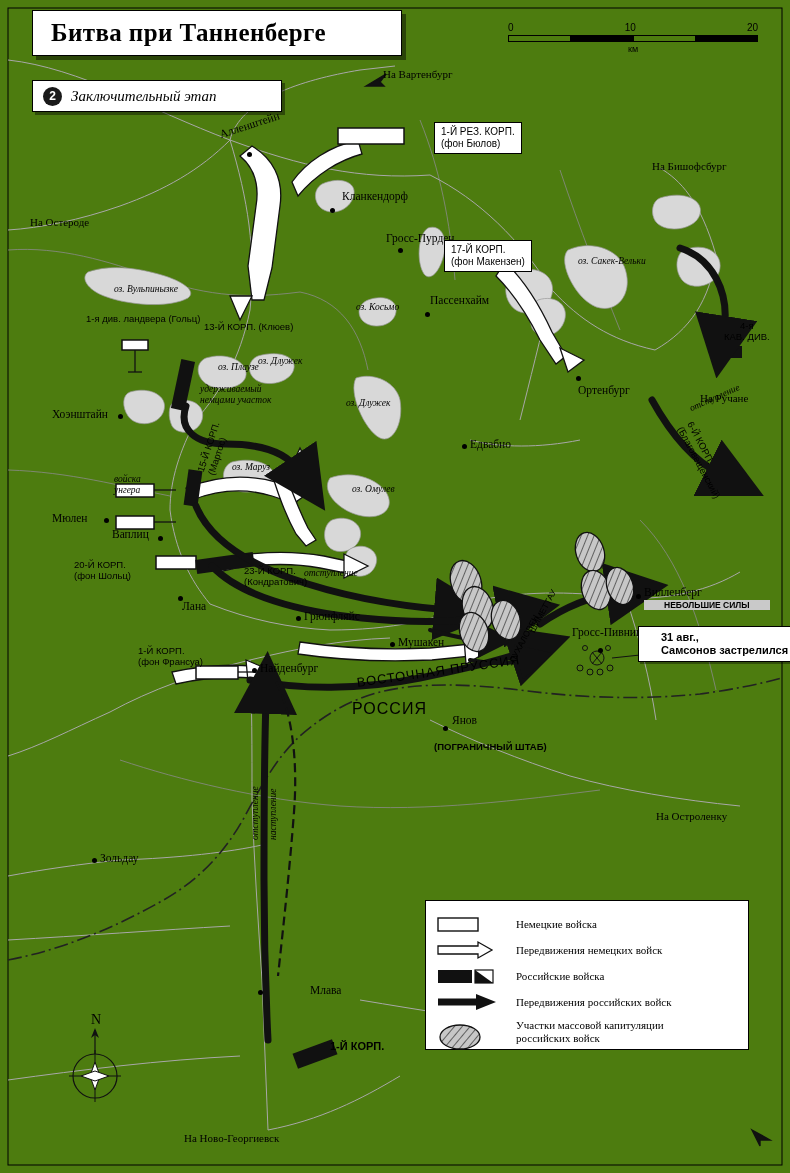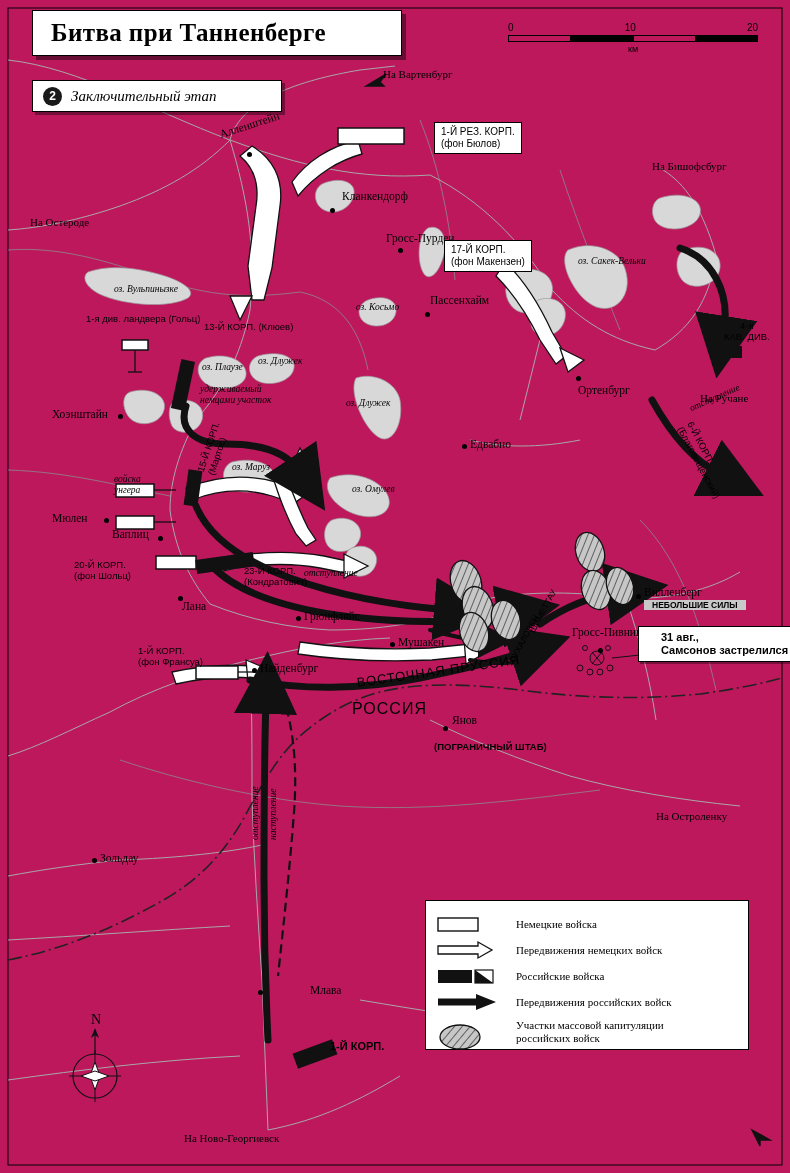--- a/index.html
+++ b/index.html
@@ -4,21 +4,21 @@
 <style>
   html, body {
     margin: 0;
     padding: 0;
     background: #ffffff;
   }
   #map-root {
     position: relative;
     width: 790px;
     height: 1173px;
-    background: #be185d;
+    background: #4d7c0f;
     font-family: "Liberation Serif", serif;
     color: #000000;
     overflow: hidden;
   }
   .abs { position: absolute; }
   svg.layer {
     position: absolute;
     left: 0; top: 0;
     width: 790px;
     height: 1173px;
@@ -124,21 +124,21 @@
     line-height: 1.2;
     font-weight: bold;
     font-family: "Liberation Sans", sans-serif;
     white-space: pre;
     box-shadow: 2px 2px 0 rgba(0,0,0,0.35);
   }
   .hl {
     background: #c9c9c9;
     font-size: 8.5px;
     font-family: "Liberation Sans", sans-serif;
-    padding: 0 8px;
+    padding: 0 20px;
     font-weight: bold;
   }
   
   .legend {
     left: 425px; top: 900px;
     width: 324px; height: 150px;
     border: 1px solid #000;
     background: #fff;
     box-sizing: border-box;
     padding: 10px 8px;
@@ -465,21 +465,21 @@
       <div class="city-dot"></div>
     </div>
   <div class="abs lbl city" style="left:100px; top:852px;">Зольдау</div>
 
   <div class="abs" style="left:258px; top:990px;">
       <div class="city-dot"></div>
     </div>
   <div class="abs lbl city" style="left:266px; top:984px;margin-left:44px;">Млава</div>
 
   <div class="abs lbl italic small" style="left:114px; top:284px;">оз. Вульпинызке</div>
-  <div class="abs lbl italic small" style="left:202px; top:362px;">оз. Плаузе</div>
+  <div class="abs lbl italic small" style="left:218px; top:362px;">оз. Плаузе</div>
   <div class="abs lbl italic small" style="left:258px; top:356px;">оз. Длужек</div>
   <div class="abs lbl italic small" style="left:356px; top:302px;">оз. Косьмо</div>
   <div class="abs lbl italic small" style="left:346px; top:398px;">оз. Длужек</div>
   <div class="abs lbl italic small" style="left:232px; top:462px;">оз. Маруз</div>
   <div class="abs lbl italic small" style="left:352px; top:484px;">оз. Омулев</div>
   <div class="abs lbl italic small" style="left:578px; top:256px;">оз. Сакек-Вельки</div>
 
   <div class="abs unit-box" style="left:434px; top:122px;">1-Й РЕЗ. КОРП.
 (фон Бюлов)</div>
   <div class="abs unit-box" style="left:444px; top:240px;">17-Й КОРП.

